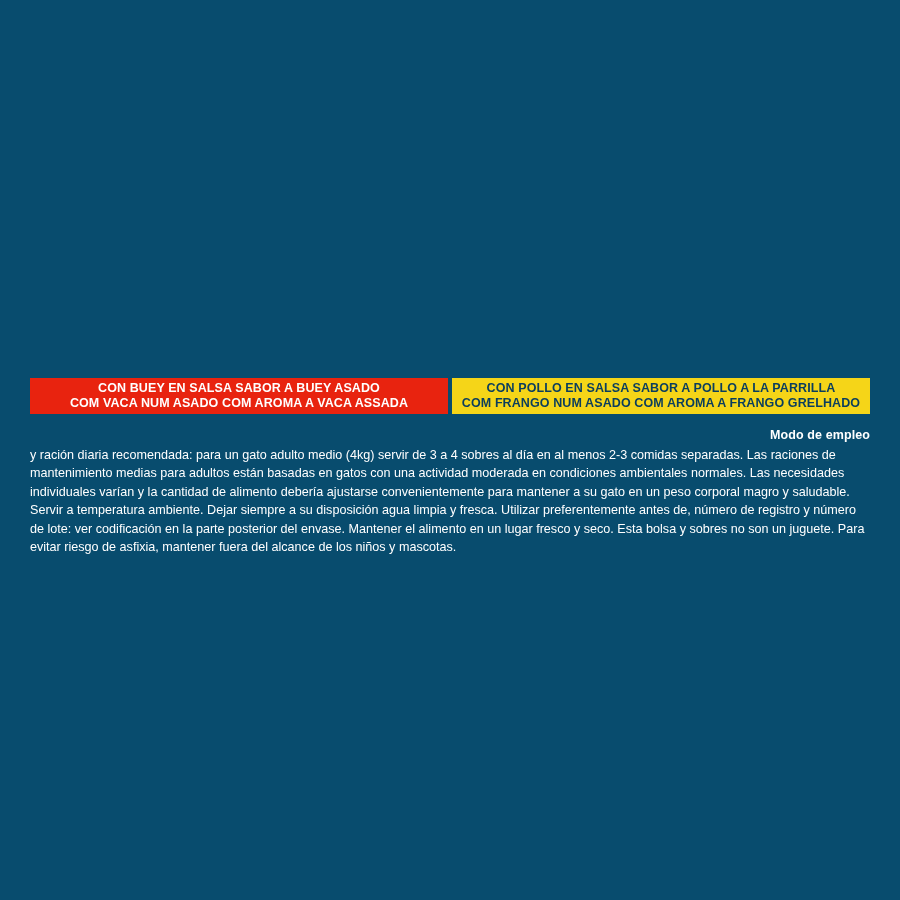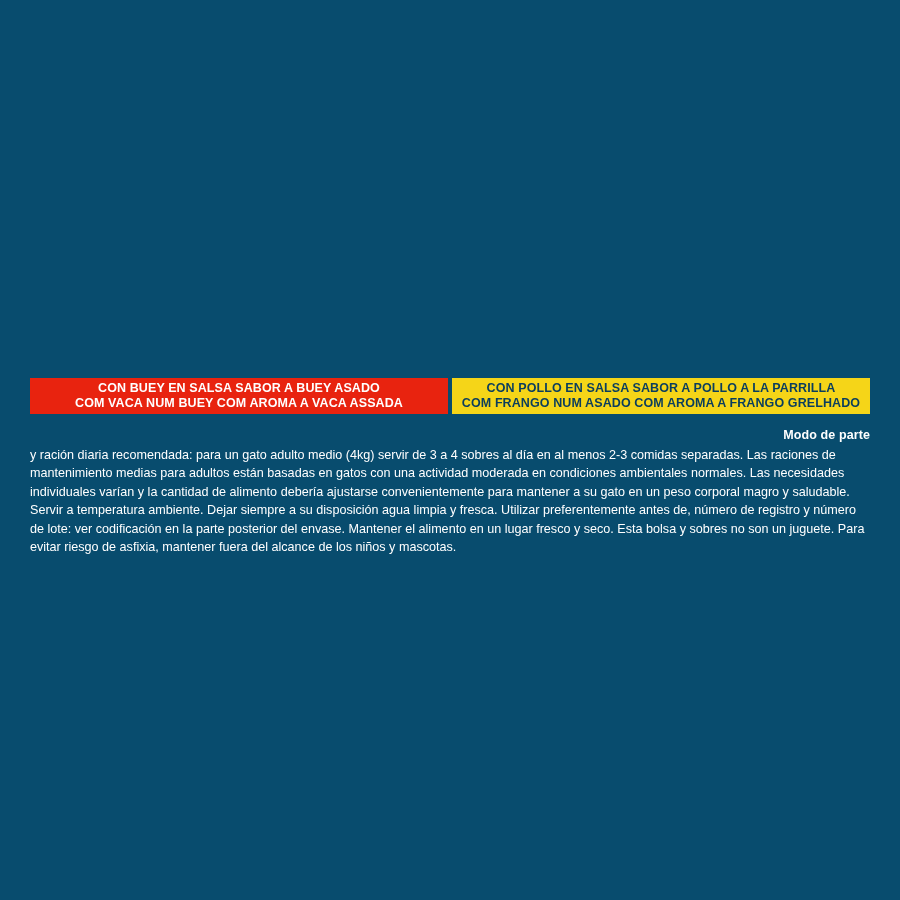--- a/index.html
+++ b/index.html
@@ -77,25 +77,25 @@
   }
 </style>
 </head>
 <body>
 
 <div class="page">
 
   <div class="flavour-bars">
     <div class="flavour-bar bar-beef">
       <span class="line">CON BUEY EN SALSA SABOR A BUEY ASADO</span>
-      <span class="line">COM VACA NUM BUEY COM AROMA A VACA ASSADA</span>
+      <span class="line">COM VACA NUM ASADO COM AROMA A VACA ASSADA</span>
     </div>
     <div class="flavour-bar bar-chicken">
       <span class="line">CON POLLO EN SALSA SABOR A POLLO A LA PARRILLA</span>
       <span class="line">COM FRANGO NUM ASADO COM AROMA A FRANGO GRELHADO</span>
     </div>
   </div>
 
-  <div class="usage-heading">Modo de parte</div>
+  <div class="usage-heading">Modo de empleo</div>
 
   <div class="usage-body"><b>y ración diaria recomendada:</b><span> para un gato adulto medio (4kg) servir de 3 a 4 sobres al día en al menos 2-3 comidas separadas. Las raciones de mantenimiento medias para adultos están basadas en gatos con una actividad moderada en condiciones ambientales normales. Las necesidades individuales varían y la cantidad de alimento debería ajustarse convenientemente para mantener a su gato en un peso corporal magro y saludable. Servir a temperatura ambiente. Dejar siempre a su disposición agua limpia y fresca. Utilizar preferentemente antes de, número de registro y número de lote: ver codificación en la parte posterior del envase. Mantener el alimento en un lugar fresco y seco. Esta bolsa y sobres no son un juguete. Para evitar riesgo de asfixia, mantener fuera del alcance de los niños y mascotas.</span></div>
 
 </div>
 
 </body></html>

